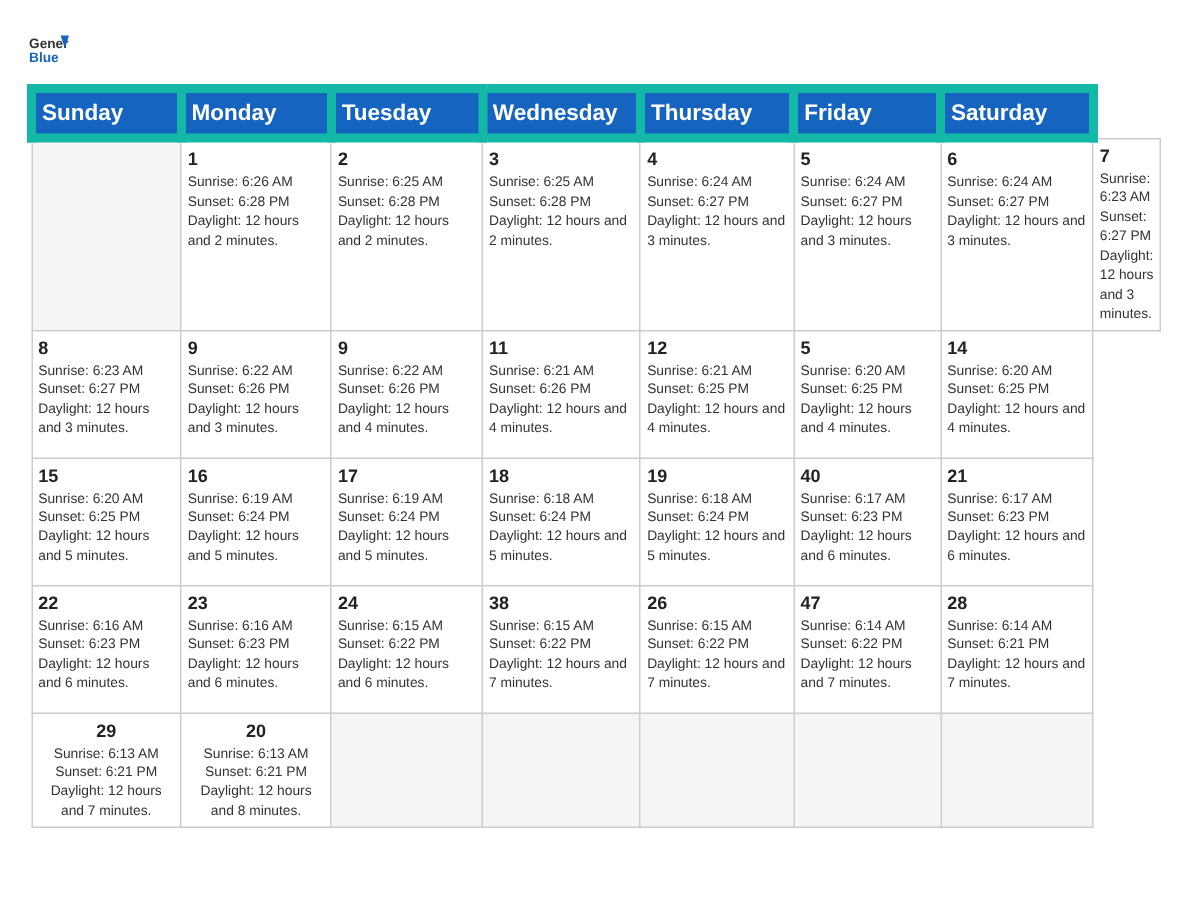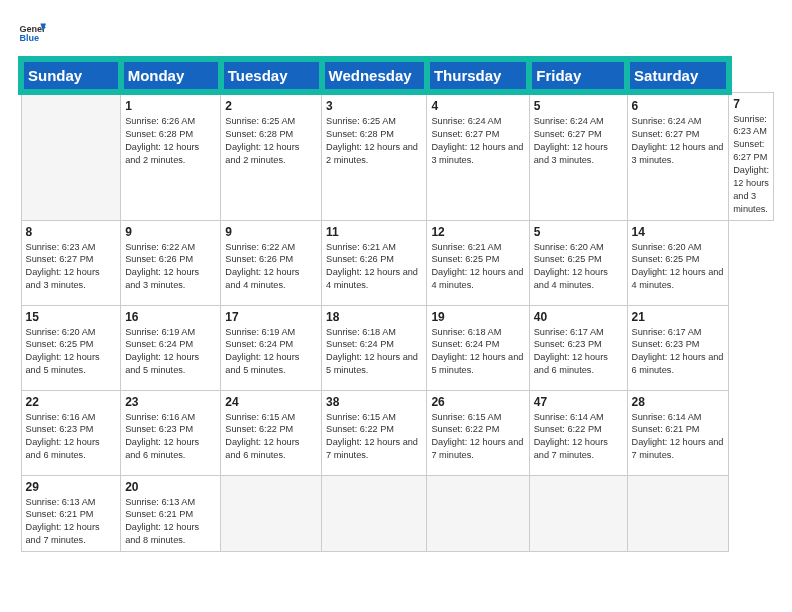--- a/index.html
+++ b/index.html
@@ -76,20 +76,21 @@
       display: block;
       margin-bottom: 2px;
     }
     .day-info {
       color: #333;
       font-size: 9.2px;
       line-height: 1.4;
     }
     .last-row td {
       height: 75px;
+      text-align: center;
     }
   </style>
 </head>
 <body>
 
 <div class="page">
   <div class="header">
     <div class="logo">
       <svg class="logo-icon" viewBox="0 0 40 40" xmlns="http://www.w3.org/2000/svg">
         <text x="2" y="20" font-size="13" font-weight="bold" fill="#333">General</text>

